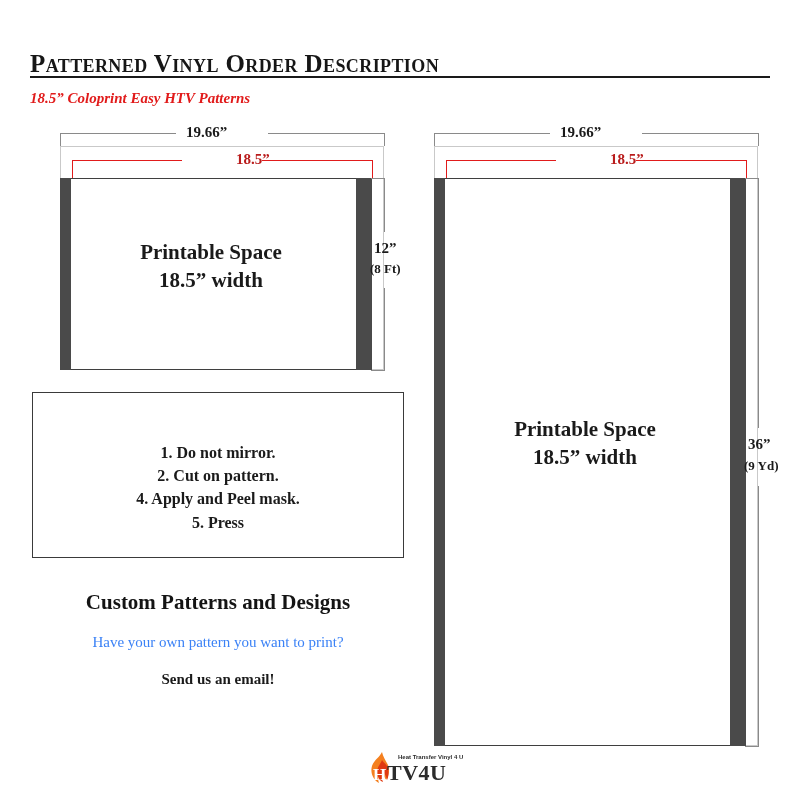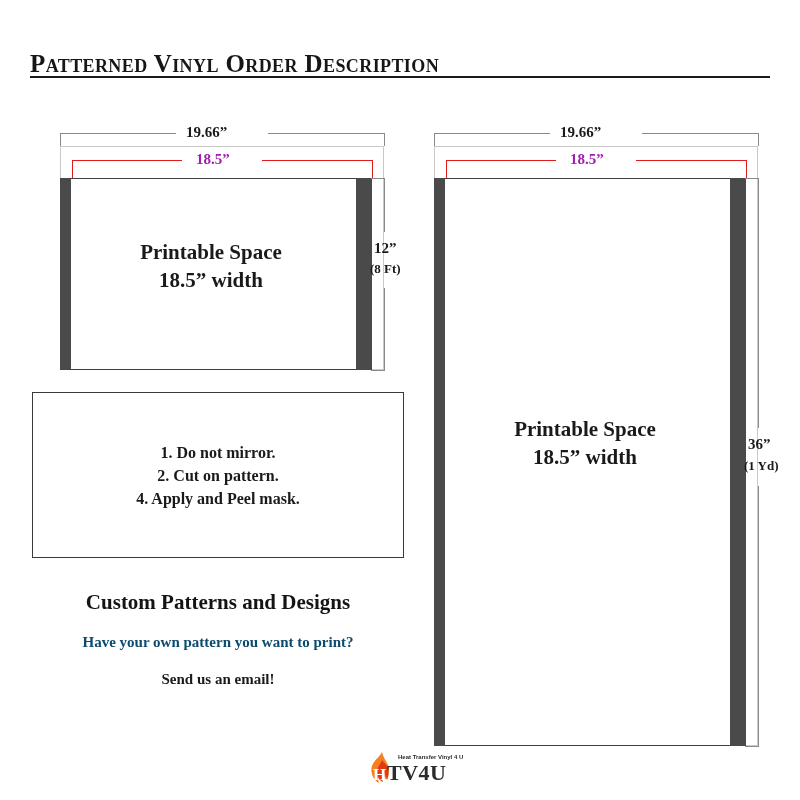--- a/index.html
+++ b/index.html
@@ -71,21 +71,22 @@
   }
   .dim-text {
     position: absolute;
     font-family: "Liberation Serif", serif;
     font-weight: bold;
     font-size: 15px;
     color: #1a1a1a;
     white-space: nowrap;
   }
   .dim-text.red {
-    color: #a21caf;
+    color: #b91c1c;
+    margin-left: 40px;
   }
   .dim-text.small {
     font-size: 13px;
     font-weight: bold;
   }
   .line-h {
     position: absolute;
     height: 1px;
     background: #8a8a8a;
   }
@@ -169,23 +170,23 @@
     font-size: 21px;
     color: #141414;
   }
   .custom-line1 {
     position: absolute;
     left: 32px;
     top: 634px;
     width: 372px;
     text-align: center;
     font-family: "Liberation Serif", serif;
-    font-weight: bold;
+    font-weight: normal;
     font-size: 15px;
-    color: #0c4a6e;
+    color: #3b82f6;
   }
   .custom-line2 {
     position: absolute;
     left: 32px;
     top: 671px;
     width: 372px;
     text-align: center;
     font-family: "Liberation Serif", serif;
     font-weight: bold;
     font-size: 15px;
@@ -239,20 +240,21 @@
     letter-spacing: 0.5px;
   }
 </style>
 </head>
 <body>
 
 <div class="page">
 
   <div class="title">Patterned Vinyl Order Description</div>
   <div class="title-rule"></div>
+  <div class="subtitle">18.5” Coloprint Easy HTV Patterns</div>
 
   <div>
 
     <div class="sheet-outline" style="left:60px; top:146px; width:324px; height:224px;"></div>
 
     <div class="line-h" style="left:60px; top:133px; width:116px;"></div>
     <div class="line-h" style="left:268px; top:133px; width:116px;"></div>
     <div class="tick" style="left:60px; top:133px; height:13px;"></div>
     <div class="tick" style="left:384px; top:133px; height:13px;"></div>
     <div class="dim-text" style="left:186px; top:124px;">19.66”</div>
@@ -303,28 +305,29 @@
     <div class="printable-label" style="left:450px; top:415px; width:270px; font-size:21px;">
       <div>Printable Space</div>
       <div>18.5” width</div>
     </div>
 
     <div class="line-v" style="left:758px; top:178px; height:250px;"></div>
     <div class="line-v" style="left:758px; top:486px; height:260px;"></div>
     <div class="tick-h" style="left:745px; top:178px; width:14px;"></div>
     <div class="tick-h" style="left:745px; top:746px; width:14px;"></div>
     <div class="dim-text" style="left:748px; top:436px;">36”</div>
-    <div class="dim-text small" style="left:744px; top:458px;">(1 Yd)</div>
+    <div class="dim-text small" style="left:744px; top:458px;">(9 Yd)</div>
   </div>
 
   <div class="instr-box">
     <ul class="instr-list">
       <li>1. Do not mirror.</li>
       <li>2. Cut on pattern.</li>
       <li>4. Apply and Peel mask.</li>
+      <li>5. Press</li>
     </ul>
   </div>
 
   <div class="custom-title">Custom Patterns and Designs</div>
   <div class="custom-line1">Have your own pattern you want to print?</div>
   <div class="custom-line2">Send us an email!</div>
 
   <div class="logo">
     <svg class="logo-flame" viewBox="0 0 26 34">
       <path d="M14 0 C11 6 6 8 4 14 C2 20 5 28 11 31 C9 26 11 22 14 19 C14 23 17 25 18 28 C21 24 22 18 20 13 C18 9 15 5 14 0 Z" fill="#f4801f"></path>

